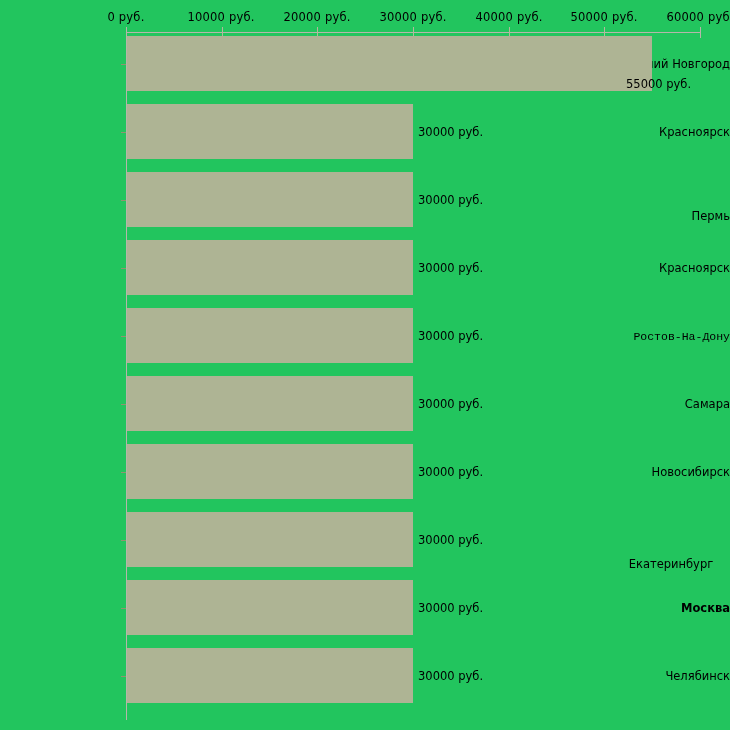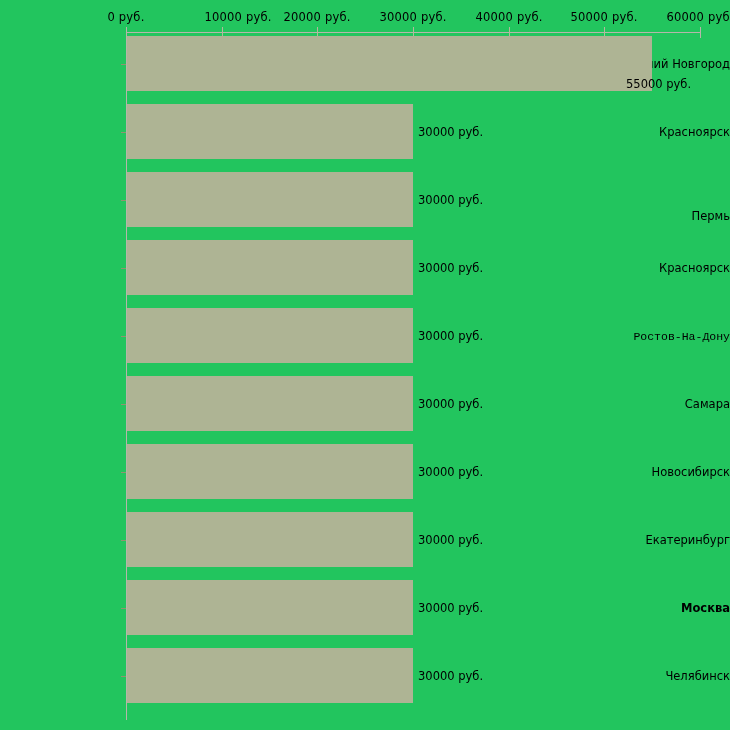--- a/index.html
+++ b/index.html
@@ -100,21 +100,21 @@
       <div class="axis-tick edge" style="left: 126px;"></div>
       <div class="axis-tick" style="left: 222px;"></div>
       <div class="axis-tick" style="left: 317px;"></div>
       <div class="axis-tick" style="left: 413px;"></div>
       <div class="axis-tick" style="left: 509px;"></div>
       <div class="axis-tick" style="left: 604px;"></div>
       <div class="axis-tick edge" style="left: 700px;"></div>
     </div>
   <div id="xticklabels">
       <div class="axis-tick-label" style="left: 126px;">0 руб.</div>
-      <div class="axis-tick-label" style="left: 238px;">10000 руб.</div>
+      <div class="axis-tick-label" style="left: 221px;">10000 руб.</div>
       <div class="axis-tick-label" style="left: 317px;">20000 руб.</div>
       <div class="axis-tick-label" style="left: 413px;">30000 руб.</div>
       <div class="axis-tick-label" style="left: 509px;">40000 руб.</div>
       <div class="axis-tick-label" style="left: 604px;">50000 руб.</div>
       <div class="axis-tick-label" style="left: 700px;">60000 руб.</div>
     </div>
 
   <div class="cat-axis-line"></div>
   <div id="catticks">
       <div class="cat-tick" style="top: 64px;"></div>
@@ -129,21 +129,21 @@
       <div class="cat-tick" style="top: 676px;"></div>
     </div>
   <div id="catlabels">
       <div class="cat-label" style="top: 64px;">Нижний Новгород</div>
       <div class="cat-label" style="top: 132px;">Красноярск</div>
       <div class="cat-label" style="top: 216px;">Пермь</div>
       <div class="cat-label" style="top: 268px;">Красноярск</div>
       <div class="cat-label" style="top: 336px; font-family: Liberation Mono, monospace;">Ростов-На-Дону</div>
       <div class="cat-label" style="top: 404px;">Самара</div>
       <div class="cat-label" style="top: 472px;">Новосибирск</div>
-      <div class="cat-label" style="top: 540px;">Екатеринбург</div>
+      <div class="cat-label" style="top: 564px; text-align: center;">Екатеринбург</div>
       <div class="cat-label" style="top: 608px; font-weight: bold;">Москва</div>
       <div class="cat-label" style="top: 676px;">Челябинск</div>
     </div>
 
   <div id="bars">
       <div class="bar" style="top: 36px; height: 55px; width: 525px; background: rgb(174, 180, 148);"></div>
       <div class="bar" style="top: 104px; height: 55px; width: 286px; background: rgb(174, 180, 148);"></div>
       <div class="bar" style="top: 172px; height: 55px; width: 286px; background: rgb(174, 180, 148);"></div>
       <div class="bar" style="top: 240px; height: 55px; width: 286px; background: rgb(174, 180, 148);"></div>
       <div class="bar" style="top: 308px; height: 55px; width: 286px; background: rgb(174, 180, 148);"></div>

